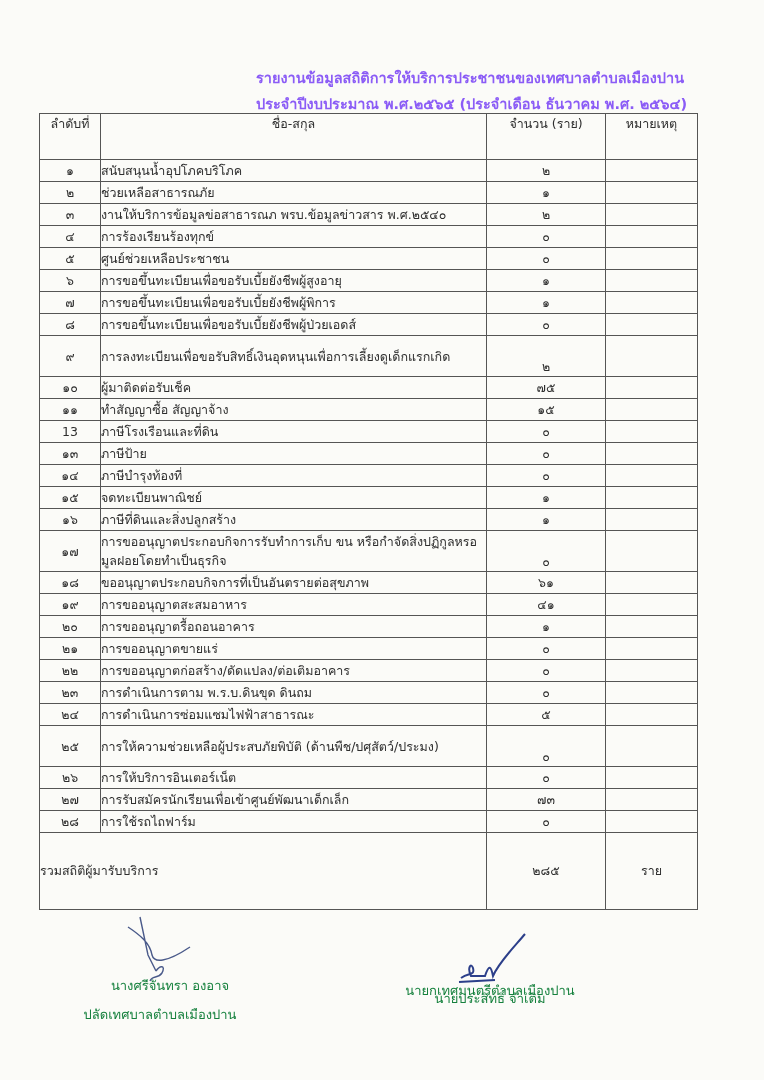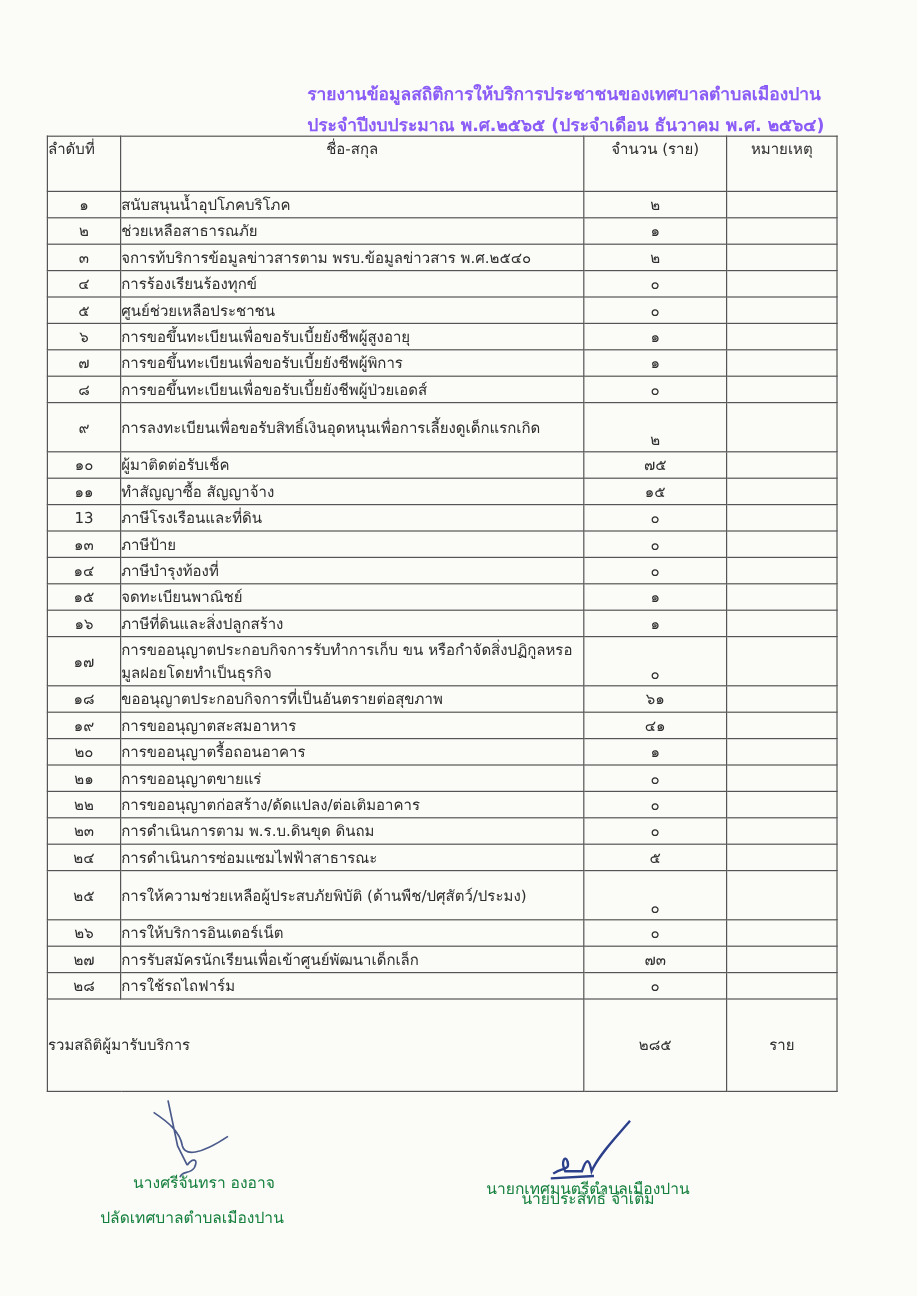--- a/index.html
+++ b/index.html
@@ -14,21 +14,21 @@
   .t2 { top: 92px; left: 256px; }
   table.main {
     position: absolute; left: 39px; top: 113px; width: 658px;
     border-collapse: collapse; table-layout: fixed;
   }
   table.main td, table.main th {
     border: 1px solid #555; padding: 0; font-size: 12.5px; font-weight: normal; color: #2e2e2e;
     height: 21px; line-height: 20px; overflow: hidden; white-space: nowrap;
   }
   table.main th { height: 45px; vertical-align: top; }
-  th.c-no { text-align: left; padding-top: 4px; }
+  th.c-no { text-align: center; padding-top: 4px; }
   th.c-name { text-align: center; padding-top: 8px; }
   th.c-count { text-align: center; vertical-align: middle; padding-top: 14px; }
   th.c-remark { text-align: center; vertical-align: middle; padding-top: 18px; }
   td.no { text-align: center; }
   td.name { padding-left: 6px; }
   td.count { text-align: center; font-size: 11.5px; vertical-align: bottom; }
   td.remark { }
   tr.tall td { height: 40px; line-height: 19px; white-space: normal; }
   tr.total td { height: 76px; }
   td.total-label { padding-left: 4px; font-weight: bold; font-size: 13px; vertical-align: middle; }
@@ -69,21 +69,21 @@
         <td class="remark"></td>
       </tr>
       <tr>
         <td class="no">๒</td>
         <td class="name">ช่วยเหลือสาธารณภัย</td>
         <td class="count">๑</td>
         <td class="remark"></td>
       </tr>
       <tr>
         <td class="no">๓</td>
-        <td class="name">จการท้บริการข้อมูลข่าวสารตาม พรบ.ข้อมูลข่าวสาร พ.ศ.๒๕๔๐</td>
+        <td class="name">งานให้บริการข้อมูลข่อสาธารณภ พรบ.ข้อมูลข่าวสาร พ.ศ.๒๕๔๐</td>
         <td class="count">๒</td>
         <td class="remark"></td>
       </tr>
       <tr>
         <td class="no">๔</td>
         <td class="name">การร้องเรียนร้องทุกข์</td>
         <td class="count">๐</td>
         <td class="remark"></td>
       </tr>
       <tr>

